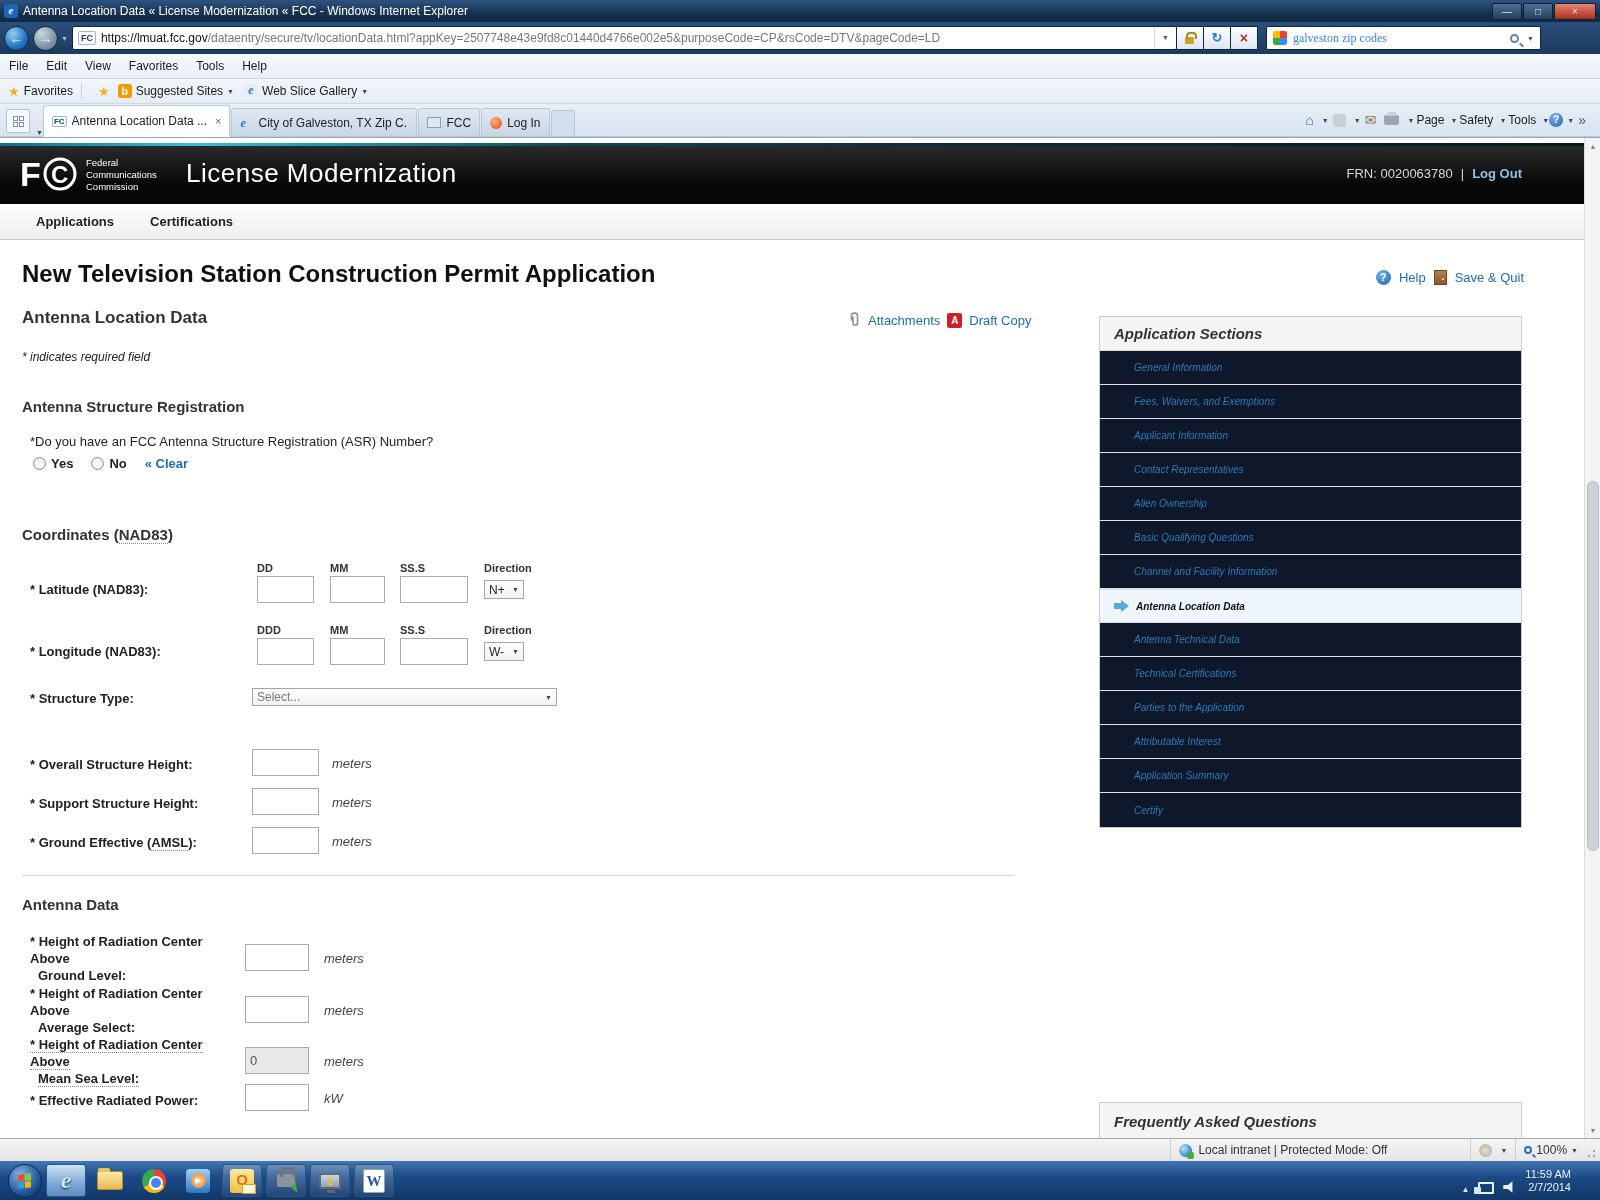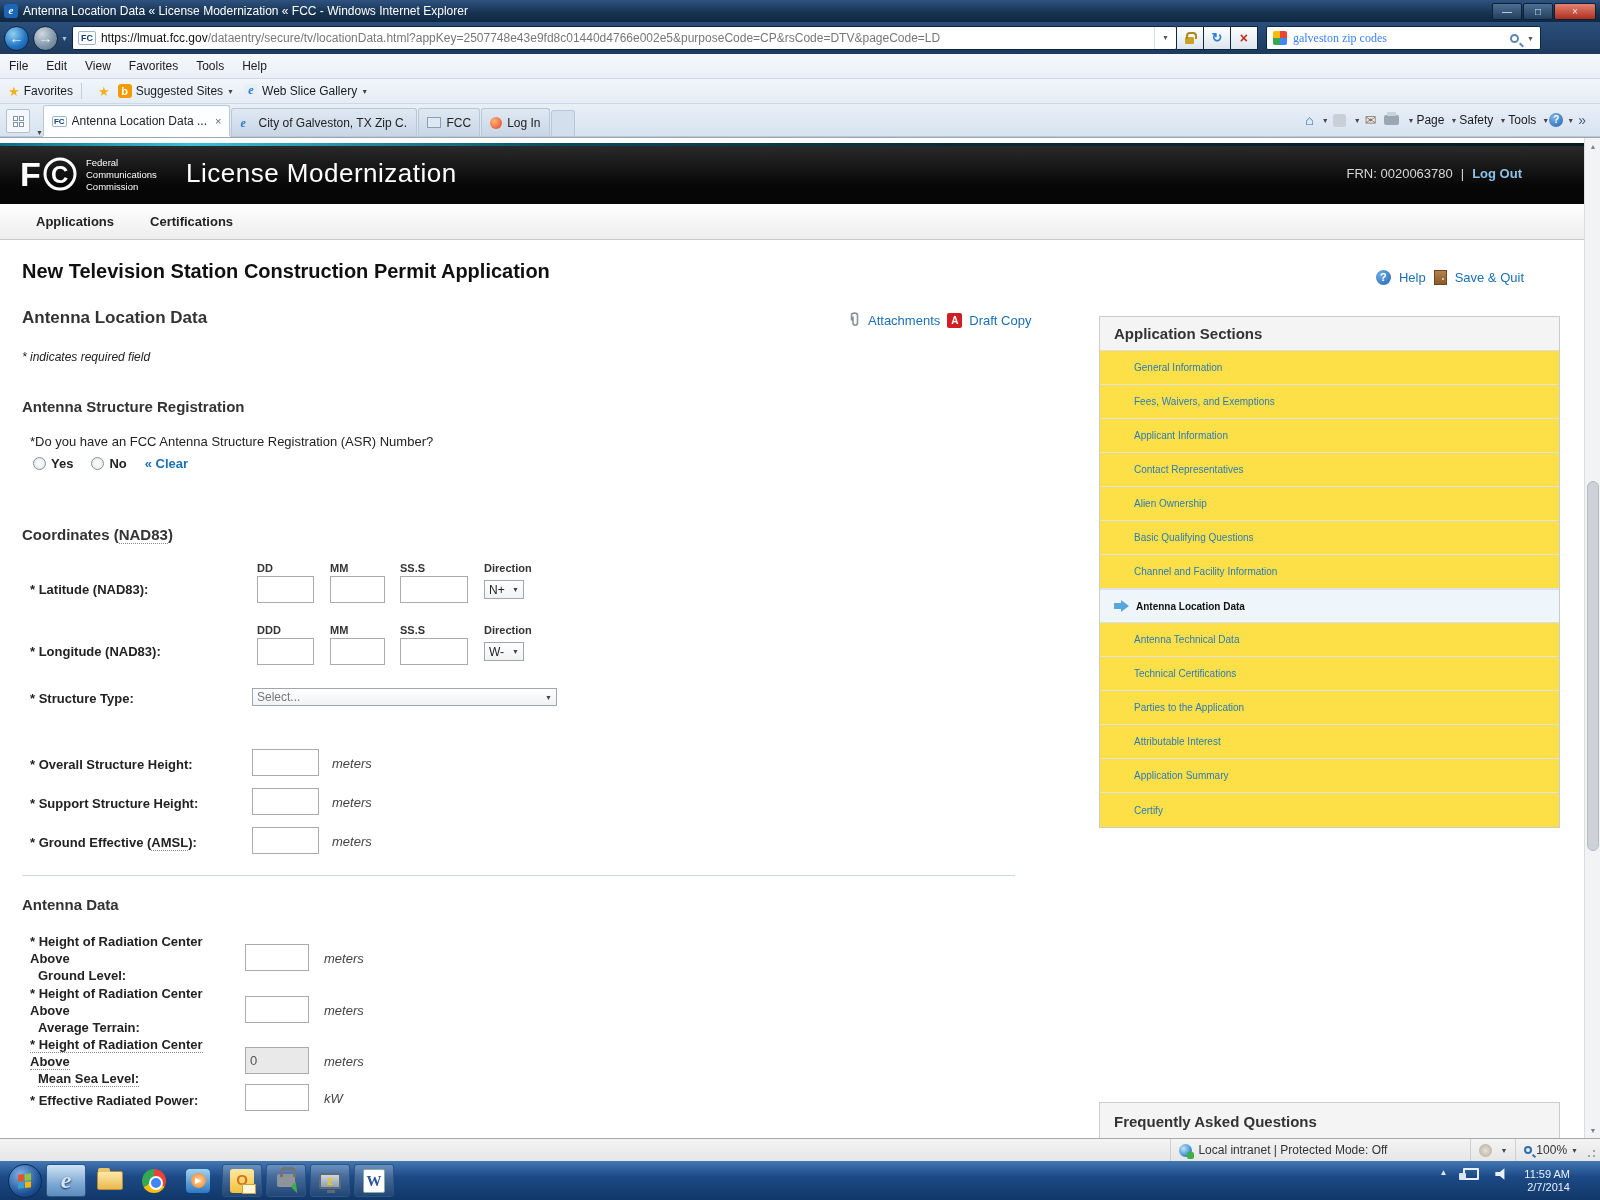--- a/index.html
+++ b/index.html
@@ -103,21 +103,21 @@
     background:linear-gradient(#2a2a2a,#060606 70%);color:#fff;}
   .fcclogo{position:absolute;left:20px;top:9px;}
   .agency{position:absolute;left:86px;top:11px;font-size:9.5px;line-height:12px;color:#fff;}
   .apptitle{position:absolute;left:186px;top:12px;font-size:26px;font-weight:400;color:#fff;letter-spacing:.5px;}
   .frnbox{position:absolute;right:78px;top:20px;font-size:13px;color:#d7d7d7;display:flex;gap:8px;align-items:center;}
   .frnbox .lo{color:#8fc1e9;font-weight:700;}
   .sitenav{position:absolute;left:0;top:66px;width:1600px;height:36px;background:linear-gradient(#ffffff,#ededed);
     border-bottom:1px solid #c9c9c9;display:flex;align-items:center;font-size:13px;font-weight:700;color:#222;}
   .sitenav span{margin-left:36px;}
 
-  .h1{position:absolute;left:22px;top:122px;font-size:20px;font-weight:700;color:#101010;}
+  .h1{position:absolute;left:22px;top:122px;font-size:24px;font-weight:700;color:#101010;}
   .topright{position:absolute;right:76px;top:132px;display:flex;align-items:center;gap:8px;font-size:13px;}
   .helpc2{width:15px;height:15px;border-radius:50%;background:radial-gradient(circle at 35% 30%,#6fb0e8,#1f62ae);
     color:#fff;font-size:11px;font-weight:700;text-align:center;line-height:15px;}
   .doorico{width:13px;height:15px;background:linear-gradient(#b5814f,#8a5a2c);border:1px solid #6e4721;position:relative;}
   .doorico::before{content:"";position:absolute;right:2px;top:7px;width:2px;height:2px;background:#f4e3c2;border-radius:50%;}
   a.lnk{color:#1a6fb5;text-decoration:none;}
 
   .secttitle{position:absolute;left:22px;top:170px;font-size:17px;font-weight:700;color:#333;}
   .attachrow{position:absolute;left:848px;top:173px;display:flex;align-items:center;gap:7px;font-size:13px;}
   .pdfico{width:15px;height:15px;background:#cf1f25;border-radius:2px;color:#fff;font:700 10px "Liberation Sans",sans-serif;
@@ -138,21 +138,21 @@
   .tin:disabled,.tin.dis{background:#e9e9e9;color:#555;}
   .msel{position:absolute;border:1px solid #9fa6ad;background:linear-gradient(#fff,#f0f2f4);font-size:12px;color:#222;
     display:flex;align-items:center;padding:0 4px;}
   .msel .v{flex:1;white-space:nowrap;overflow:hidden;}
   .msel .a{font-size:7px;color:#444;margin-left:4px;}
   .unit{position:absolute;font-style:italic;font-size:13px;color:#444;}
   .divline{position:absolute;left:22px;top:737px;width:993px;height:1px;background:#cfd9e2;}
   .lbl2{position:absolute;font-size:13px;font-weight:700;color:#222;line-height:17px;width:210px;}
 
   
-  .sbox{position:absolute;left:1099px;width:461px;border:1px solid #ccc;background:#fde047;}
+  .sbox{position:absolute;left:1099px;width:423px;border:1px solid #ccc;background:#0f172a;font-style:italic;}
   .sbox .shead{height:34px;background:#f4f4f4;border-bottom:1px solid #ddd;display:flex;align-items:center;
     font-size:15px;font-weight:700;color:#333;padding-left:14px;}
   .sitem{height:34px;display:flex;align-items:center;border-bottom:1px solid #e2e2e2;font-size:10px;padding-left:34px;color:#2b7bb9;}
   .sitem:last-child{border-bottom:none;}
   .sitem.active{background:#eef6fc;border-top:1px solid #cfe4f2;border-bottom:1px solid #cfe4f2;color:#111;font-weight:700;padding-left:14px;}
   .bluearrow{display:inline-flex;align-items:center;margin-right:7px;}
   .bluearrow .bar{width:7px;height:6px;background:#59a7dd;}
   .bluearrow .tri{width:0;height:0;border-left:8px solid #59a7dd;border-top:6px solid transparent;border-bottom:6px solid transparent;}
   .bullet{width:5px;height:5px;border-radius:50%;background:#333;margin:0 9px 0 16px;}
   .ritem{height:28px;display:flex;align-items:center;font-size:14px;color:#2b7bb9;}
@@ -199,21 +199,21 @@
     font:700 15px "Liberation Sans",sans-serif;text-align:center;line-height:22px;}
   .outlook::after{content:"";position:absolute;right:-2px;bottom:-1px;width:12px;height:8px;background:#fdf6dd;border:1px solid #caa53a;}
   .locksync{width:18px;height:13px;background:#8f949a;border-radius:2px;position:relative;}
   .locksync::before{content:"";position:absolute;left:3px;top:-7px;width:10px;height:7px;border:3px solid #6f747a;border-bottom:none;border-radius:5px 5px 0 0;}
   .locksync::after{content:"";position:absolute;right:-6px;bottom:-4px;width:0;height:0;border-top:7px solid transparent;border-left:9px solid #3fae49;transform:rotate(45deg);}
   .pcbolt{width:22px;height:16px;background:linear-gradient(#cdd6df,#8fa0b0);border:2px solid #5d6b79;border-radius:2px;position:relative;color:#f7c400;
     font:700 12px "Liberation Sans",sans-serif;text-align:center;line-height:13px;}
   .pcbolt::after{content:"";position:absolute;left:6px;bottom:-6px;width:8px;height:3px;background:#5d6b79;}
   .wordic{width:22px;height:24px;background:#fff;border:1px solid #8aa;color:#2b579a;font:700 15px "Liberation Serif",serif;
     text-align:center;line-height:22px;border-radius:2px;}
-  .tray{margin-left:auto;display:flex;align-items:flex-start;gap:16px;color:#eaf1f8;}
+  .tray{margin-left:auto;display:flex;align-items:flex-end;gap:9px;padding-right:6px;color:#eaf1f8;}
   .tray .hid{font-size:8px;color:#dfe8f2;}
   .netic{width:16px;height:12px;border:2px solid #e8f0f8;border-radius:1px;position:relative;}
   .netic::after{content:"";position:absolute;left:-6px;bottom:-2px;width:7px;height:7px;background:#d8e4f0;border-radius:1px;}
   .spk{width:13px;height:13px;background:#e8f0f8;clip-path:polygon(0 35%,35% 35%,70% 5%,70% 95%,35% 65%,0 65%);}
   .clock{font-size:11px;line-height:13px;text-align:right;margin-right:4px;}
   .showdesk{width:10px;height:100%;border-left:1px solid #0d2b52;background:linear-gradient(rgba(255,255,255,.18),rgba(255,255,255,.04));}
 </style>
 </head>
 <body>
 
@@ -424,21 +424,21 @@
   <div class="unit" style="left:332px;top:696px;">meters</div>
 
   <div class="divline"></div>
 
   <div class="hdg" style="left:22px;top:758px;">Antenna Data</div>
 
   <div class="lbl2" style="left:30px;top:795px;"><span>* Height of Radiation Center Above</span><br><span style="padding-left:8px;">Ground Level:</span></div>
   <input class="tin" style="left: 245px; top: 806px; width: 64px;">
   <div class="unit" style="left:324px;top:813px;">meters</div>
 
-  <div class="lbl2" style="left:30px;top:847px;"><span>* Height of Radiation Center Above</span><br><span style="padding-left:8px;">Average Terrain:</span></div>
+  <div class="lbl2" style="left:30px;top:847px;"><span>* Height of Radiation Center Above</span><br><span style="padding-left:8px;">Average Select:</span></div>
   <input class="tin" style="left: 245px; top: 858px; width: 64px;">
   <div class="unit" style="left:324px;top:865px;">meters</div>
 
   <div class="lbl2" style="left:30px;top:898px;"><span class="dotted">* Height of Radiation Center Above</span><br><span class="dotted" style="margin-left:8px;">Mean Sea Level:</span></div>
   <input class="tin dis" style="left: 245px; top: 909px; width: 64px;" disabled="" value="0">
   <div class="unit" style="left:324px;top:916px;">meters</div>
 
   <div class="flbl" style="left:30px;top:955px;width:210px;">* Effective Radiated Power:</div>
   <input class="tin" style="left: 245px; top: 946px; width: 64px;">
   <div class="unit" style="left:324px;top:953px;">kW</div>

